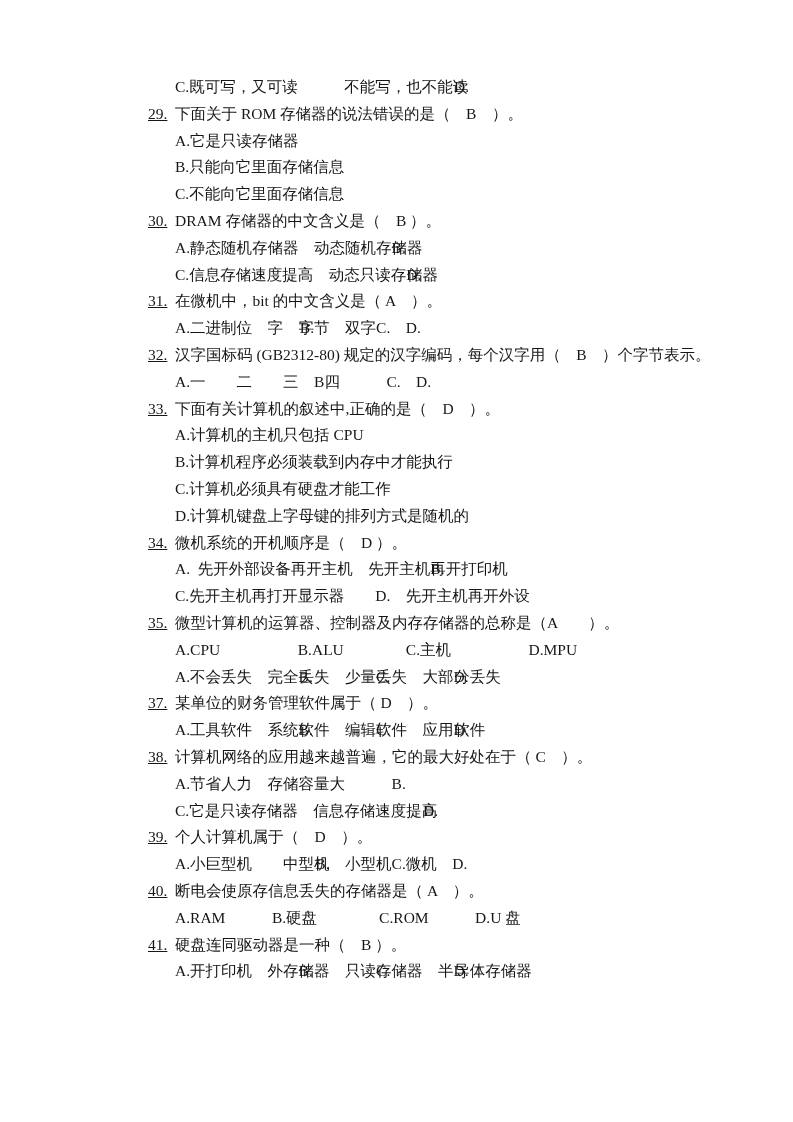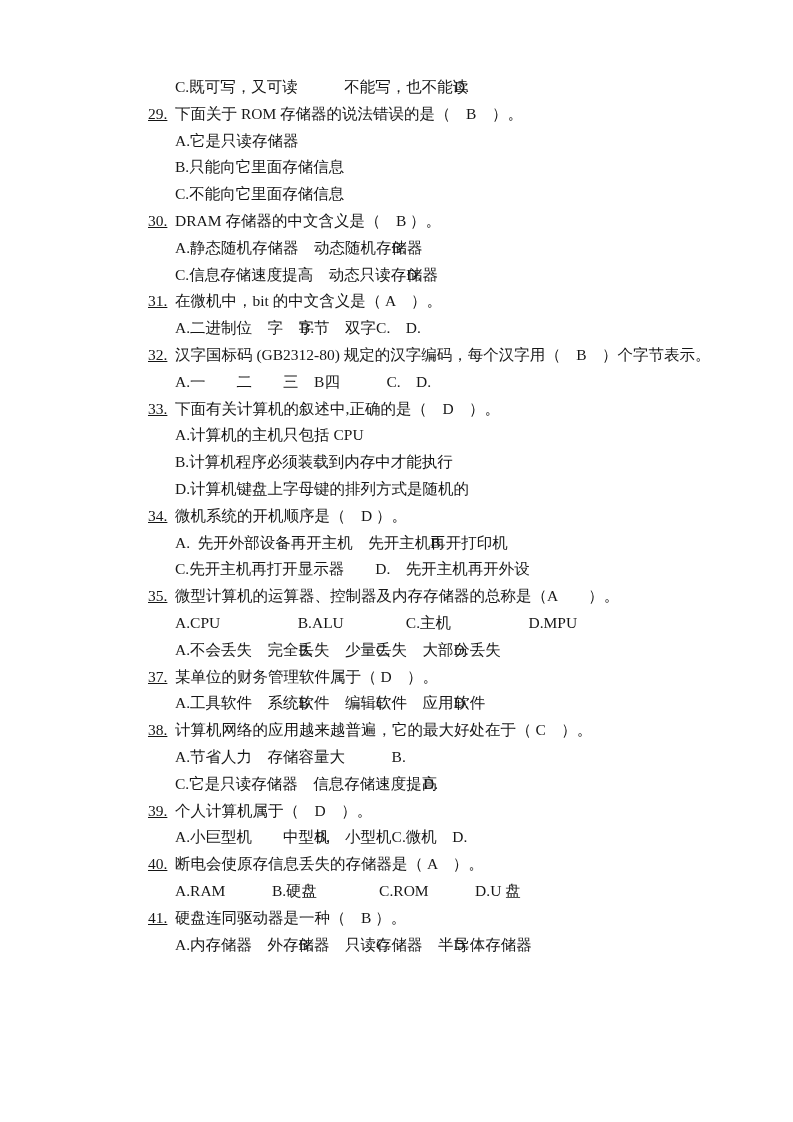--- a/index.html
+++ b/index.html
@@ -51,31 +51,32 @@
     <div class="line"><span class="num">30.</span><span class="seg">DRAM 存储器的中文含义是（　B ）。</span></div>
     <div class="line"><span class="seg">A.静态随机存储器　动态随机存</span><span class="seg">B.</span><span class="seg ov">储</span><span class="seg">器</span></div>
     <div class="line"><span class="seg">C.信息存储速度提高　动态只读存</span><span class="seg">D.</span><span class="seg ov">储</span><span class="seg">器</span></div>
     <div class="line"><span class="num">31.</span><span class="seg">在微机中，bit 的中文含义是（ A　）。</span></div>
     <div class="line"><span class="seg">A.二进制位　字　字</span><span class="seg ov">B.</span><span class="seg">节　双字C.　D.</span></div>
     <div class="line"><span class="num">32.</span><span class="seg">汉字国标码 (GB2312-80) 规定的汉字编码，每个汉字用（　B　）个字节表示。</span></div>
     <div class="line"><span class="seg">A.一　　二　　三　B四　　　C.　D.</span></div>
     <div class="line"><span class="num">33.</span><span class="seg">下面有关计算机的叙述中,正确的是（　D　）。</span></div>
     <div class="line"><span class="seg">A.计算机的主机只包括 CPU</span></div>
     <div class="line"><span class="seg">B.计算机程序必须装载到内存中才能执行</span></div>
+    <div class="line"><span class="seg">C.计算机必须具有硬盘才能工作</span></div>
     <div class="line"><span class="seg">D.计算机键盘上字母键的排列方式是随机的</span></div>
     <div class="line"><span class="num">34.</span><span class="seg">微机系统的开机顺序是（　D ）。</span></div>
     <div class="line"><span class="seg">A.  先开外部设备再开主机　先开主机</span><span class="seg">B.</span><span class="seg ov">再</span><span class="seg">开打印机</span></div>
     <div class="line"><span class="seg">C.先开主机再打开显示器　　D.　先开主机再开外设</span></div>
     <div class="line"><span class="num">35.</span><span class="seg">微型计算机的运算器、控制器及内存存储器的总称是（A　　）。</span></div>
     <div class="line"><span class="seg">A.CPU　　　　　B.ALU　　　　C.主机　　　　　D.MPU</span></div>
     <div class="line"><span class="seg">A.不会丢失　完全</span><span class="seg">B.</span><span class="seg ov">丢</span><span class="seg">失　少量</span><span class="seg">C.</span><span class="seg ov">丢</span><span class="seg">失　大部</span><span class="seg">D.</span><span class="seg ov">分</span><span class="seg">丢失</span></div>
     <div class="line"><span class="num">37.</span><span class="seg">某单位的财务管理软件属于（ D　）。</span></div>
     <div class="line"><span class="seg">A.工具软件　系统</span><span class="seg">B.</span><span class="seg ov">软</span><span class="seg">件　编辑</span><span class="seg">C.</span><span class="seg ov">软</span><span class="seg">件　应用</span><span class="seg">D.</span><span class="seg ov">软</span><span class="seg">件</span></div>
     <div class="line"><span class="num">38.</span><span class="seg">计算机网络的应用越来越普遍，它的最大好处在于（ C　）。</span></div>
     <div class="line"><span class="seg">A.节省人力　存储容量大　　　B.</span></div>
     <div class="line"><span class="seg">C.它是只读存储器　信息存储速度提高</span><span class="seg ov">D.</span></div>
     <div class="line"><span class="num">39.</span><span class="seg">个人计算机属于（　D　）。</span></div>
     <div class="line"><span class="seg">A.小巨型机　　中型机</span><span class="seg ov">B.</span><span class="seg">　小型机C.微机　D.</span></div>
     <div class="line"><span class="num">40.</span><span class="seg">断电会使原存信息丢失的存储器是（ A　）。</span></div>
     <div class="line"><span class="seg">A.RAM　　　B.硬盘　　　　C.ROM　　　D.U 盘</span></div>
     <div class="line"><span class="num">41.</span><span class="seg">硬盘连同驱动器是一种（　B ）。</span></div>
-    <div class="line"><span class="seg">A.内存储器　外存</span><span class="seg">B.</span><span class="seg ov">储</span><span class="seg">器　只读</span><span class="seg">C.</span><span class="seg ov">存</span><span class="seg">储器　半</span><span class="seg">D.</span><span class="seg ov">导</span><span class="seg">体存储器</span></div>
+    <div class="line"><span class="seg">A.开打印机　外存</span><span class="seg">B.</span><span class="seg ov">储</span><span class="seg">器　只读</span><span class="seg">C.</span><span class="seg ov">存</span><span class="seg">储器　半</span><span class="seg">D.</span><span class="seg ov">导</span><span class="seg">体存储器</span></div>
   </div>
 
 </body></html>

